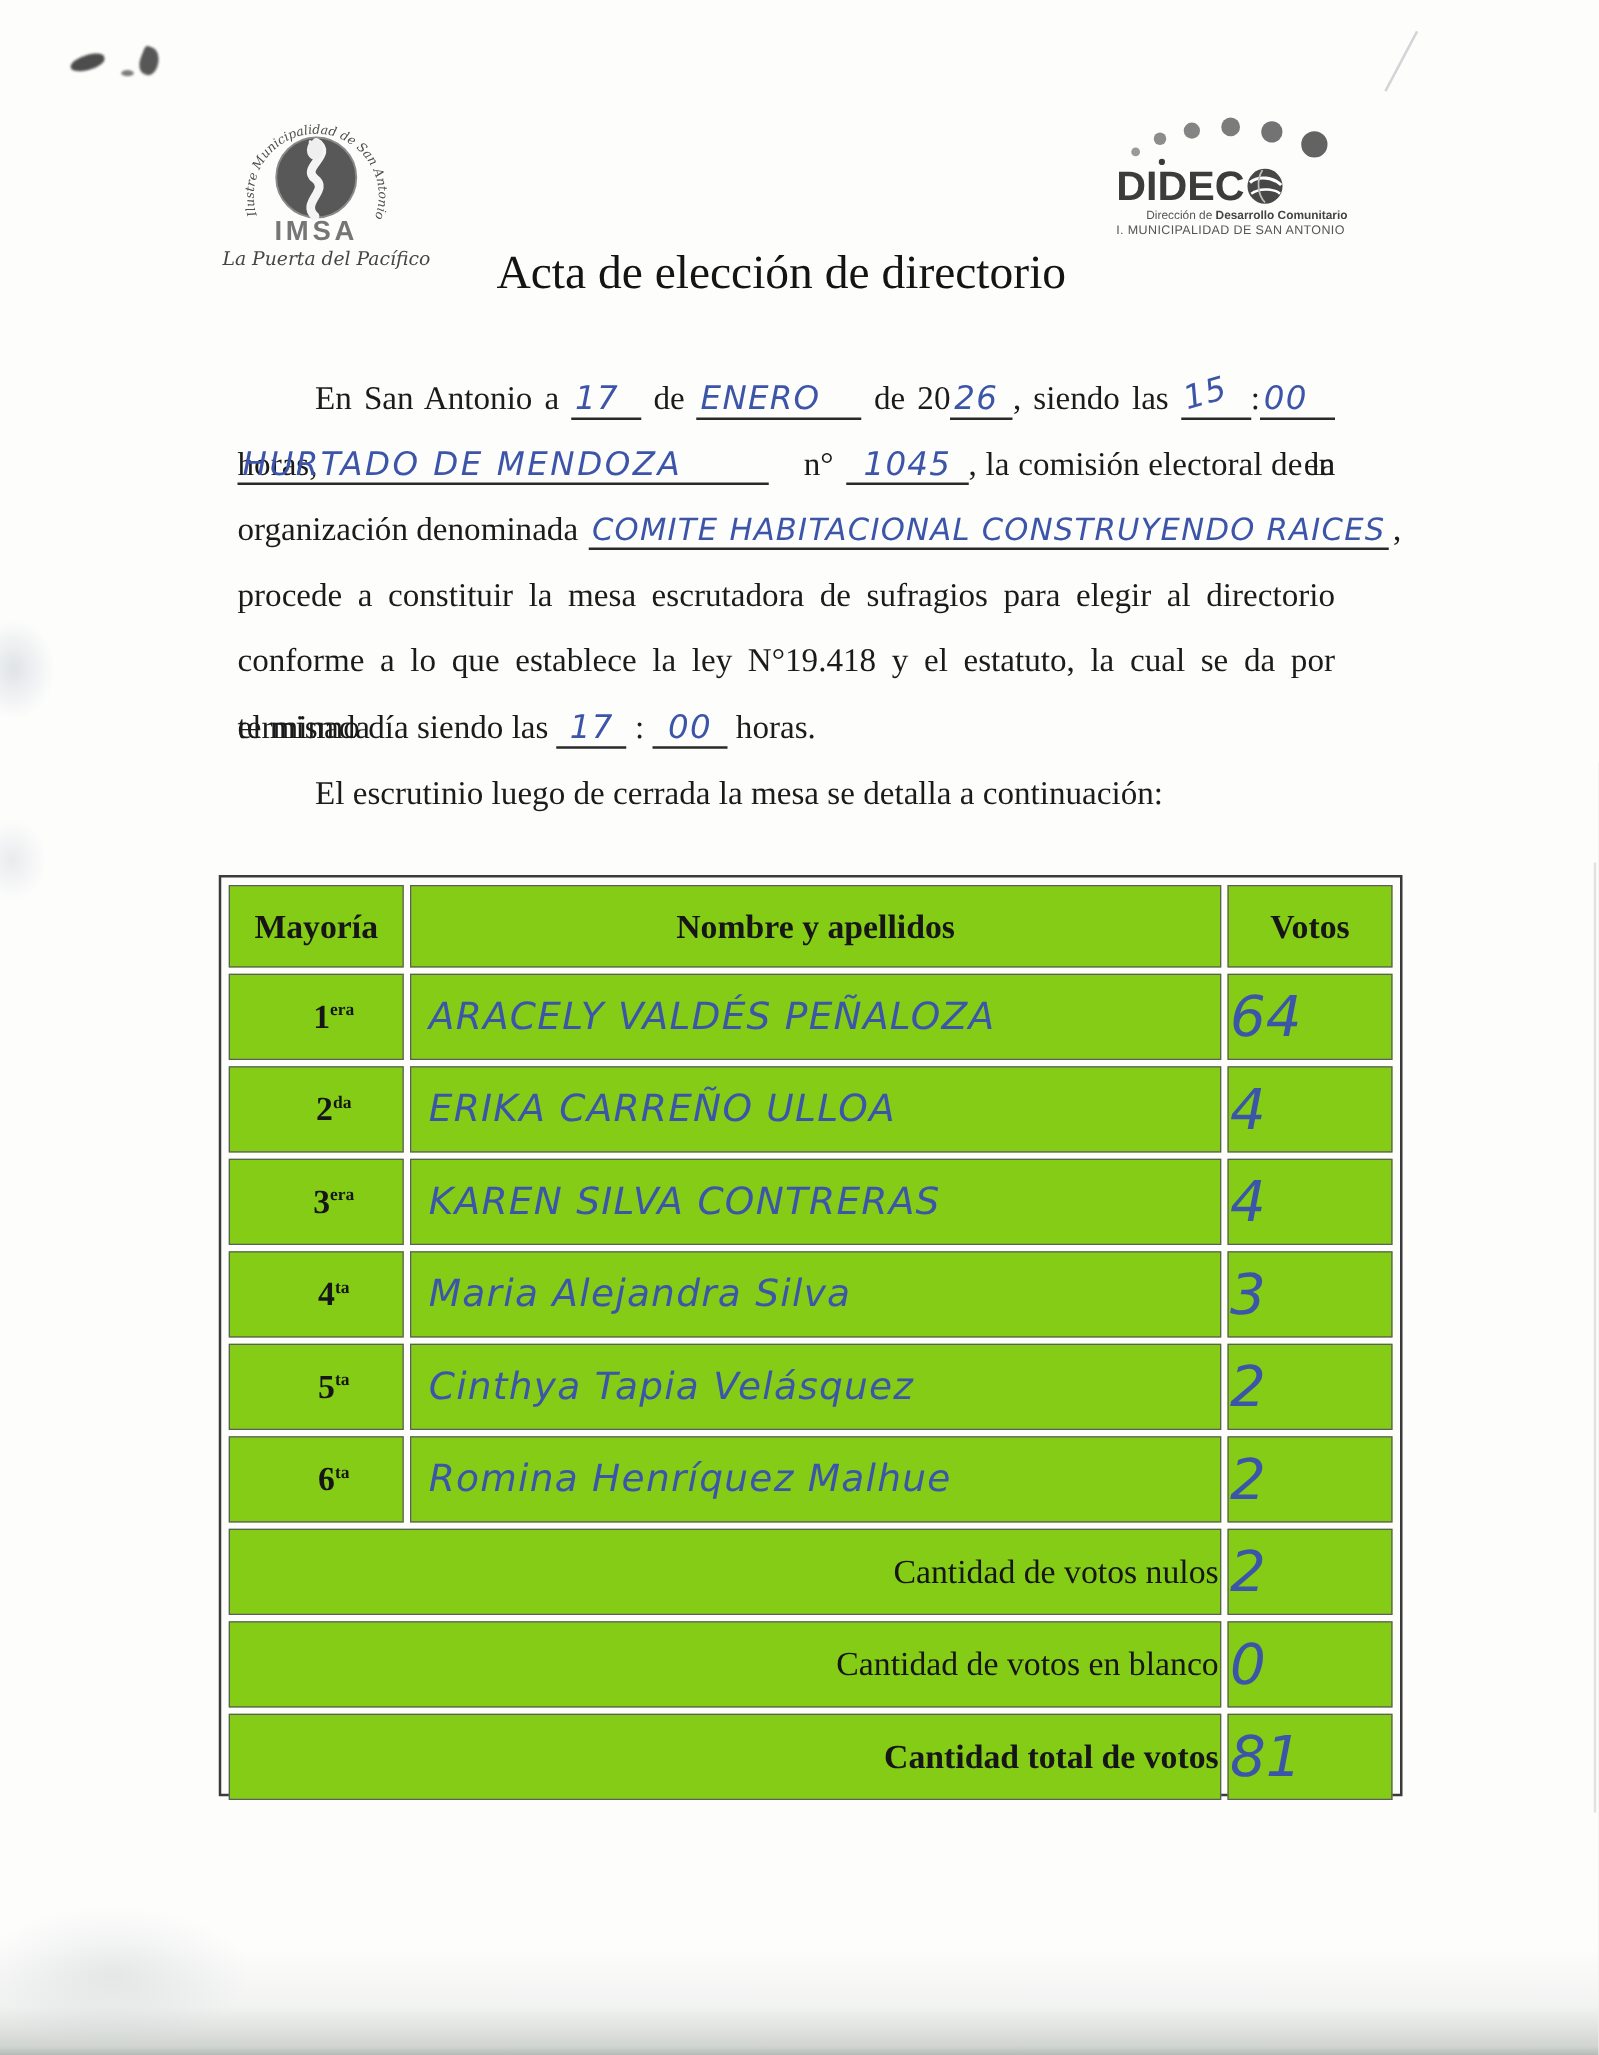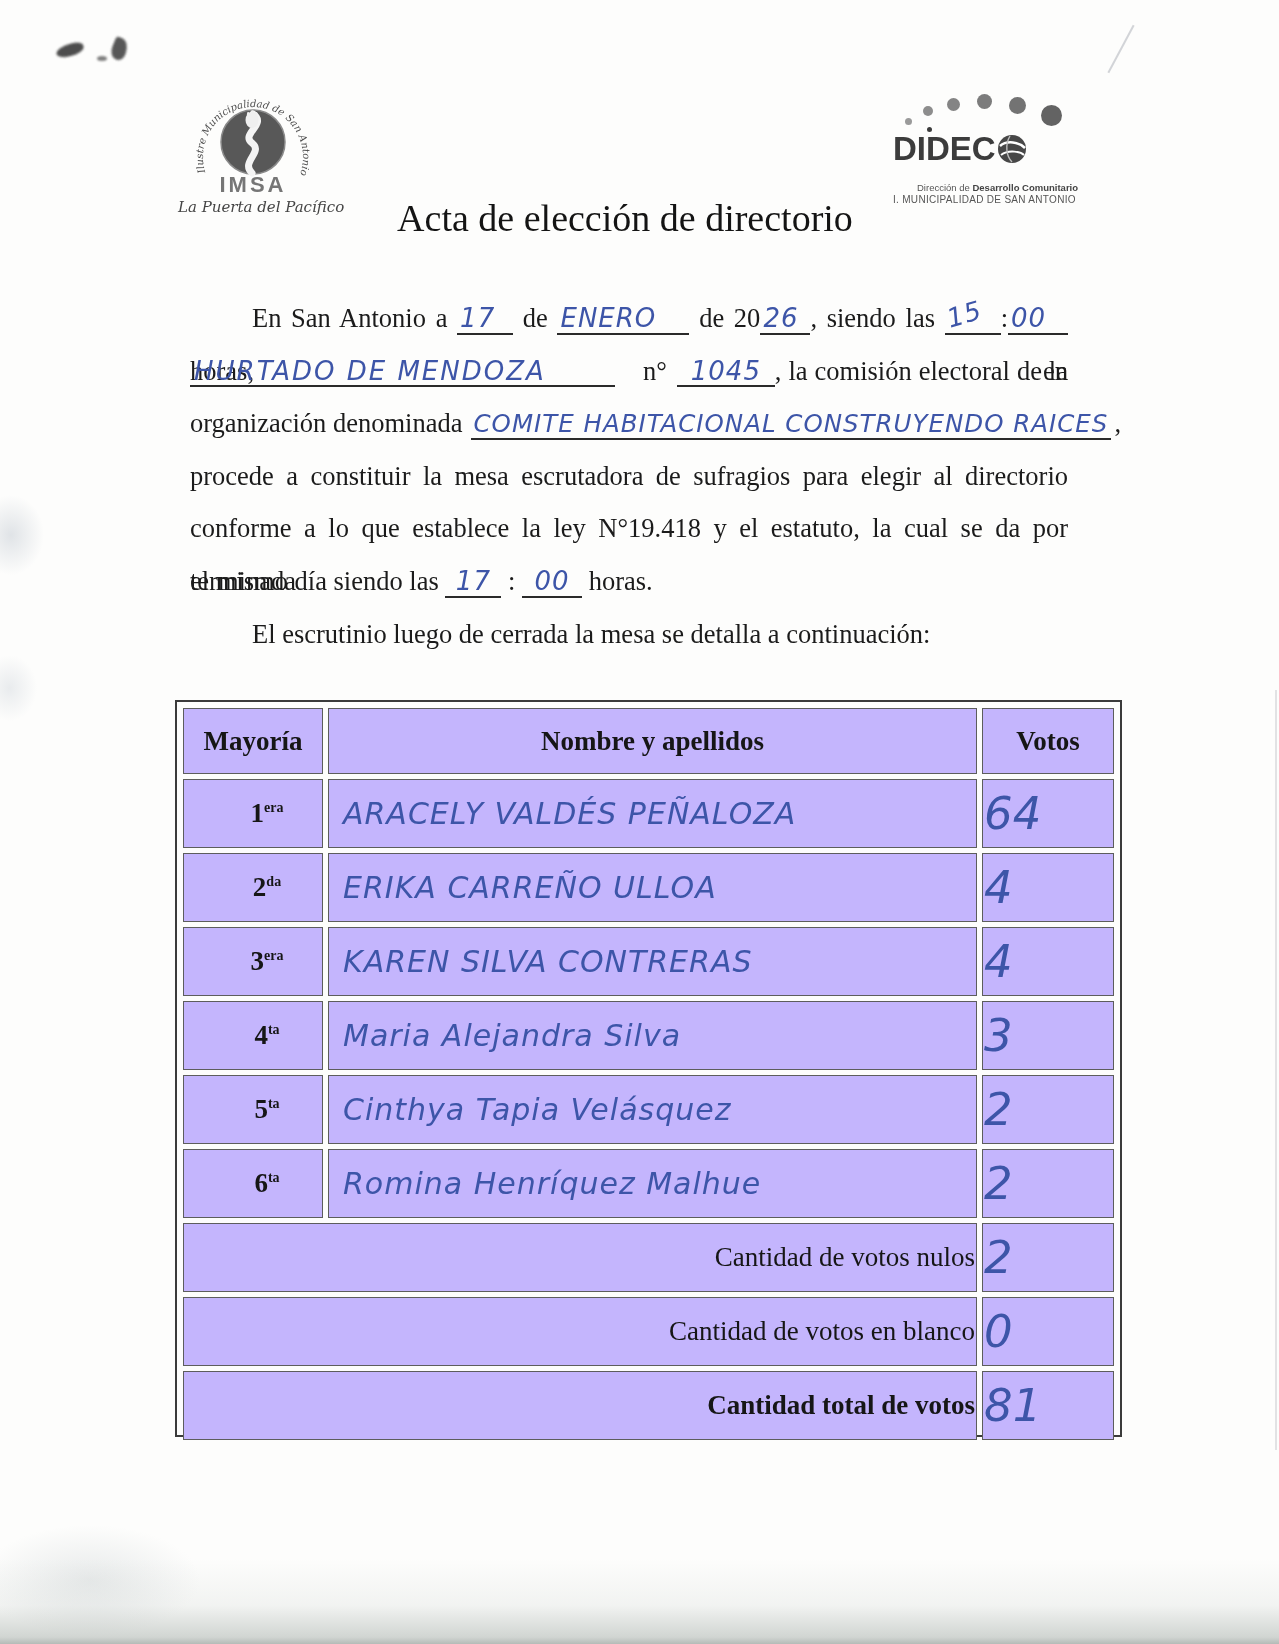--- a/index.html
+++ b/index.html
@@ -31,21 +31,21 @@
   .dideco .dot { position:absolute; border-radius:50%; }
   .d1 { left:12px;  top:26px; width:7px;  height:7px;  background:#9a9a9a; }
   .d2 { left:30px;  top:14px; width:10px; height:10px; background:#8d8d8d; }
   .d3 { left:54px;  top:6px;  width:13px; height:13px; background:#848484; }
   .d4 { left:84px;  top:2px;  width:15px; height:15px; background:#7c7c7c; }
   .d5 { left:116px; top:5px;  width:17px; height:17px; background:#737373; }
   .d6 { left:148px; top:13px; width:21px; height:21px; background:#636363; }
   .dideco .word { position:relative; font-family:"Liberation Sans", sans-serif; font-weight:bold; font-size:33px; letter-spacing:0px; color:#3c3c3c; line-height:1; display:flex; align-items:center; }
   .dideco .word .idot { position:absolute; left:34px; top:-5px; width:5px; height:5px; border-radius:50%; background:#3c3c3c; }
   .dideco .word svg { margin-left:1px; }
-  .dideco .sub1 { font-family:"Liberation Sans", sans-serif; font-size:9.5px; color:#555; margin-top:17px;padding-left:24px; }
+  .dideco .sub1 { font-family:"Liberation Sans", sans-serif; font-size:9.5px; color:#555; margin-top:2px;padding-left:24px; }
   .dideco .sub1 b { color:#444; }
   .dideco .sub2 { font-family:"Liberation Sans", sans-serif; font-size:10px; color:#555; letter-spacing:.3px; margin-top:1px; }
   
   .title { position:absolute; left:0; top:196px; width:1250px; text-align:center; font-size:38px; color:#141414; }
   
   .para { position:absolute; left:190px; top:292px; width:878px; font-size:26.5px; color:#1b1b1b; }
   .pline { height:52.6px; line-height:52.6px; white-space:nowrap; }
   .pline.just { text-align:justify; text-align-last:justify; white-space:normal; }
   .indent { display:inline-block; width:62px; }
   .fill { display:inline-block; border-bottom:2px solid #2a2a2a; text-align:center; line-height:1.1; padding:0 3px; }
@@ -56,21 +56,21 @@
   .slant { display:inline-block; transform:rotate(-16deg) translateY(-4px); }
   .flexline { display:flex; align-items:baseline; white-space:nowrap; }
   .f-street { width:418px; text-align:left; padding-left:4px; letter-spacing:2px; }
   .gap { display:inline-block; }
   .stretch { flex:1; text-align:justify; text-align-last:justify; white-space:normal; }
   .f-org { flex:1; margin:0 3px 0 8px; letter-spacing:1px; font-size:24.5px; white-space:nowrap; overflow:visible; }
   
   .tablewrap { position:absolute; left:175px; top:700px; width:947px; height:737px;
     border:2.5px solid #3b3b3b; box-sizing:border-box; padding:1px; }
   table.results { width:100%; height:100%; border-collapse:separate; border-spacing:5px; table-layout:fixed; }
-  table.results th, table.results td { border:1.6px solid #5d5d5d; background:#c4b5fd; }
+  table.results th, table.results td { border:1.6px solid #5d5d5d; background:#84cc16; }
   col.c-rank { width:140px; } col.c-name { width:auto; } col.c-votes { width:132px; }
   th.hcell { font-size:27px; font-weight:bold; color:#161616; text-align:center; height:62px; }
   td.rank-cell { text-align:center; font-size:27px; font-weight:bold; color:#161616;padding-left:29px; }
   td.rank-cell sup { font-size:14px; }
   td.name-cell { padding-left:14px; }
   .hw-name { font-size:30px; letter-spacing:1px; white-space:nowrap; }
   td.votes-cell { }
   .hw-vote { font-size:45px; }
   td.sum-label { text-align:right; font-size:27px; color:#161616; }
   td.sum-label.bold { font-weight:bold; }

